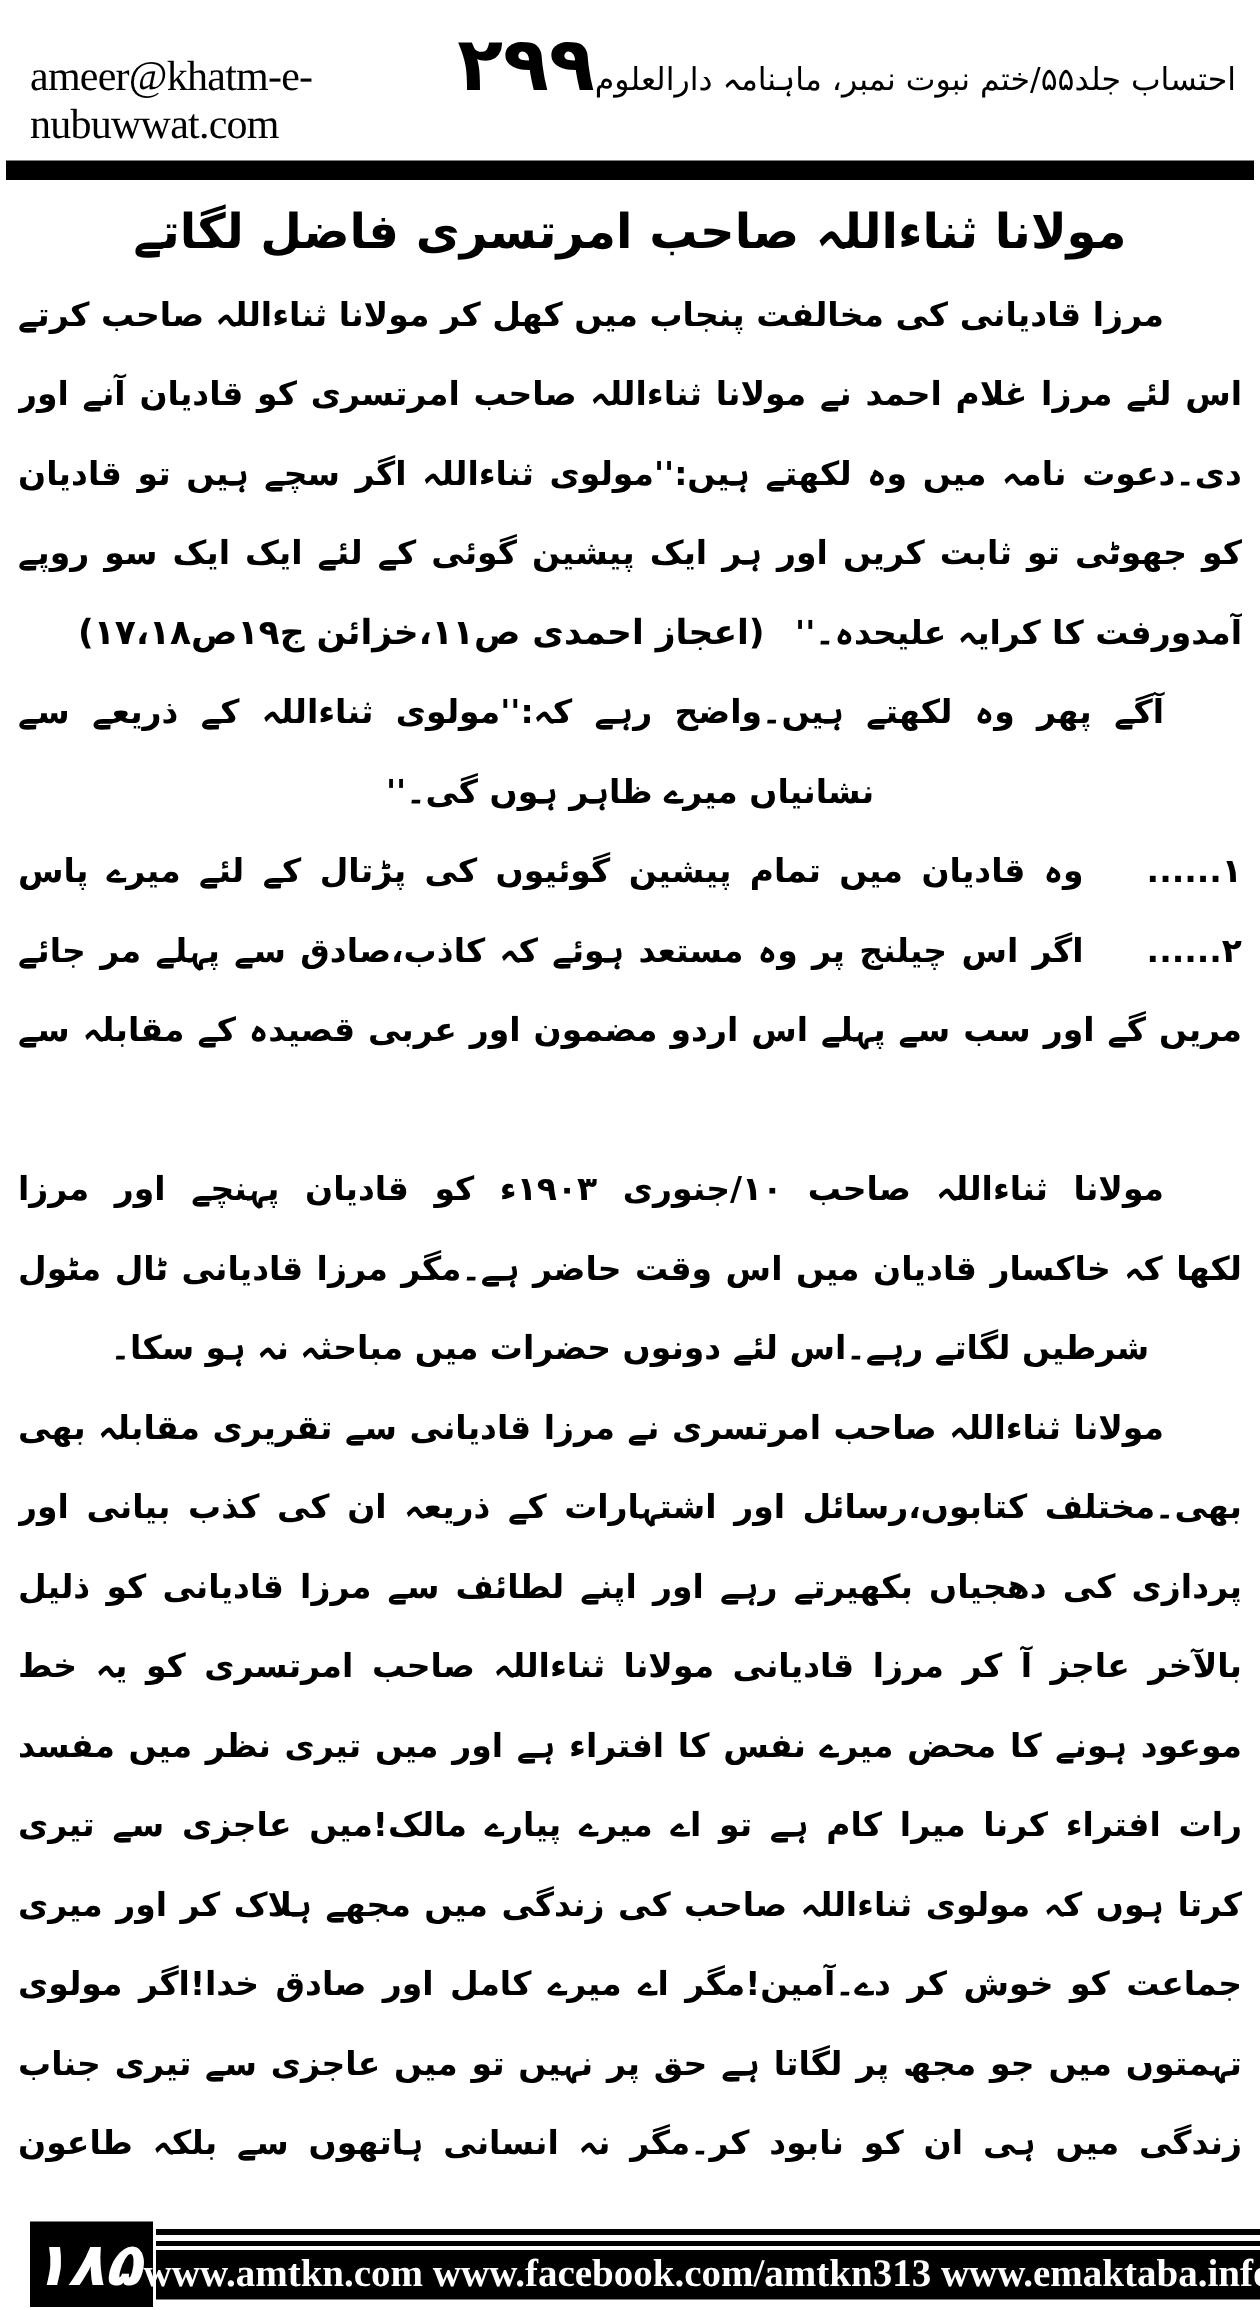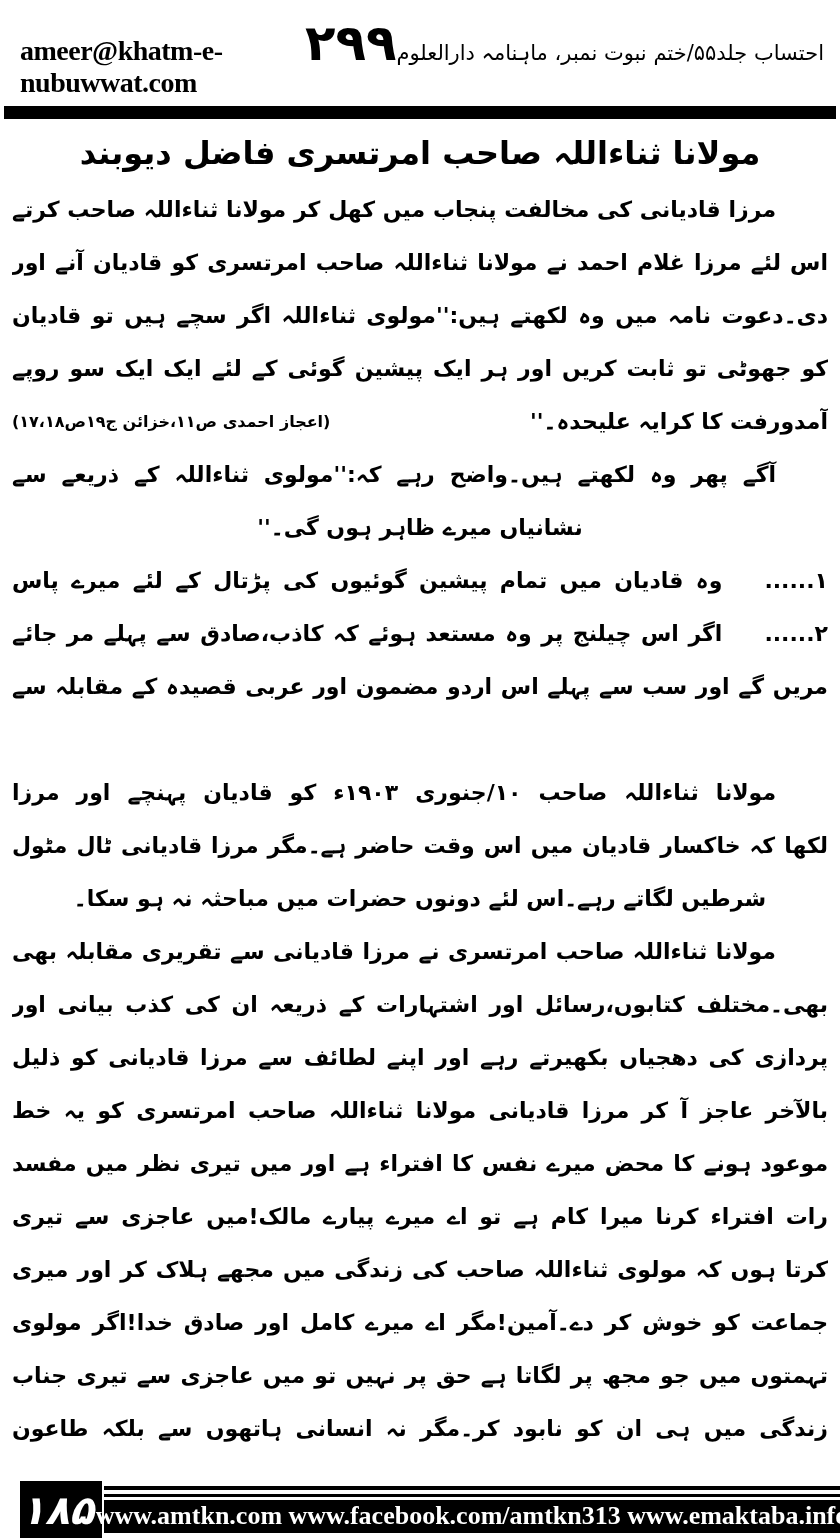--- a/index.html
+++ b/index.html
@@ -1,34 +1,34 @@
 <!DOCTYPE html>
 <html lang="ur"><head>
 <meta charset="utf-8">
 <style>
   html,body{margin:0;padding:0;background:#e8e8e8;}
   .page{position:relative;width:840px;height:1540px;background:#ffffff;color:#000;
         font-family:"DejaVu Sans",sans-serif;overflow:hidden;margin:0 auto;}
   
   .header{display:flex;align-items:baseline;justify-content:space-between;
           padding:14px 16px 0 20px;}
-  .email{font-family:"Liberation Serif",serif;font-weight:bold;font-size:28px;letter-spacing:-0.5px;}
+  .email{font-family:"Liberation Serif",serif;font-weight:normal;font-size:28px;letter-spacing:-0.5px;}
   .pgnum-top{font-size:50px;font-weight:bold;font-family:"DejaVu Sans",sans-serif;}
   .journal{direction:rtl;font-weight:normal;font-size:21px;white-space:nowrap;}
   .rule{height:13px;background:#000;margin:7px 4px 0 4px;}
   
   .title{margin:12px 0 0;text-align:center;direction:rtl;font-size:32px;font-weight:bold;line-height:44px;}
   
   .body{margin:8px 12px 0;direction:rtl;font-size:22px;font-weight:bold;}
   .line{height:53px;line-height:53px;overflow:hidden;text-align:right;}
   .justify{text-align:justify;text-align-last:justify;}
   .indent{padding-right:52px;}
   .end{text-align:center;}
   .ref-row{display:flex;justify-content:space-between;align-items:center;}
-  .ref-row .ref{font-size:16px;}
+  .ref-row .ref{font-size:23px;margin-left:40px;}
   .num-row{display:flex;gap:42px;}
   .num-row .marker{flex:0 0 auto;}
   .num-row .num-text{flex:1 1 auto;text-align:justify;text-align-last:justify;overflow:hidden;}
   
   .footer-num-box{position:absolute;left:20px;top:1481px;width:82px;height:57px;background:#000;
                   display:flex;align-items:center;justify-content:center;}
   .footer-num{color:#fff;font-size:40px;font-weight:bold;transform:skewX(-14deg);direction:rtl;}
   .footer-bar{position:absolute;left:104px;right:0;top:1486px;height:47px;
               background:linear-gradient(to bottom,#000 0 4px,#fff 4px 8px,#000 8px 11px,#fff 11px 14px,#000 14px 100%);
               display:flex;align-items:flex-end;justify-content:center;}
@@ -41,21 +41,21 @@
 <div class="page">
 
   <div class="header">
     <span class="email">ameer@khatm-e-nubuwwat.com</span>
     <span class="pgnum-top">۲۹۹</span>
     <span class="journal">احتساب جلد۵۵/ختم نبوت نمبر، ماہنامہ دارالعلوم</span>
   </div>
 
   <div class="rule"></div>
 
-  <h1 class="title">مولانا ثناءاللہ صاحب امرتسری فاضل دیوبند</h1>
+  <h1 class="title">مولانا ثناءاللہ صاحب امرتسری فاضل لگاتے</h1>
 
   <div class="body">
       <div class="line justify indent">مرزا قادیانی کی مخالفت پنجاب میں کھل کر مولانا ثناءاللہ صاحب کرتے رہتے تھے۔</div>
       <div class="line justify">اس لئے مرزا غلام احمد نے مولانا ثناءاللہ صاحب امرتسری کو قادیان آنے اور گفتگو کرنے کی دعوت</div>
       <div class="line justify">دی۔دعوت نامہ میں وہ لکھتے ہیں:''مولوی ثناءاللہ اگر سچے ہیں تو قادیان میں آ کر کسی پیشین گوئی</div>
       <div class="line justify">کو جھوٹی تو ثابت کریں اور ہر ایک پیشین گوئی کے لئے ایک ایک سو روپے انعام دیا جائے گا اور</div>
       <div class="line ref-row">
         <span>آمدورفت کا کرایہ علیحدہ۔''</span>
         <span class="ref">(اعجاز احمدی ص۱۱،خزائن ج۱۹ص۱۷،۱۸)</span>
       </div>

